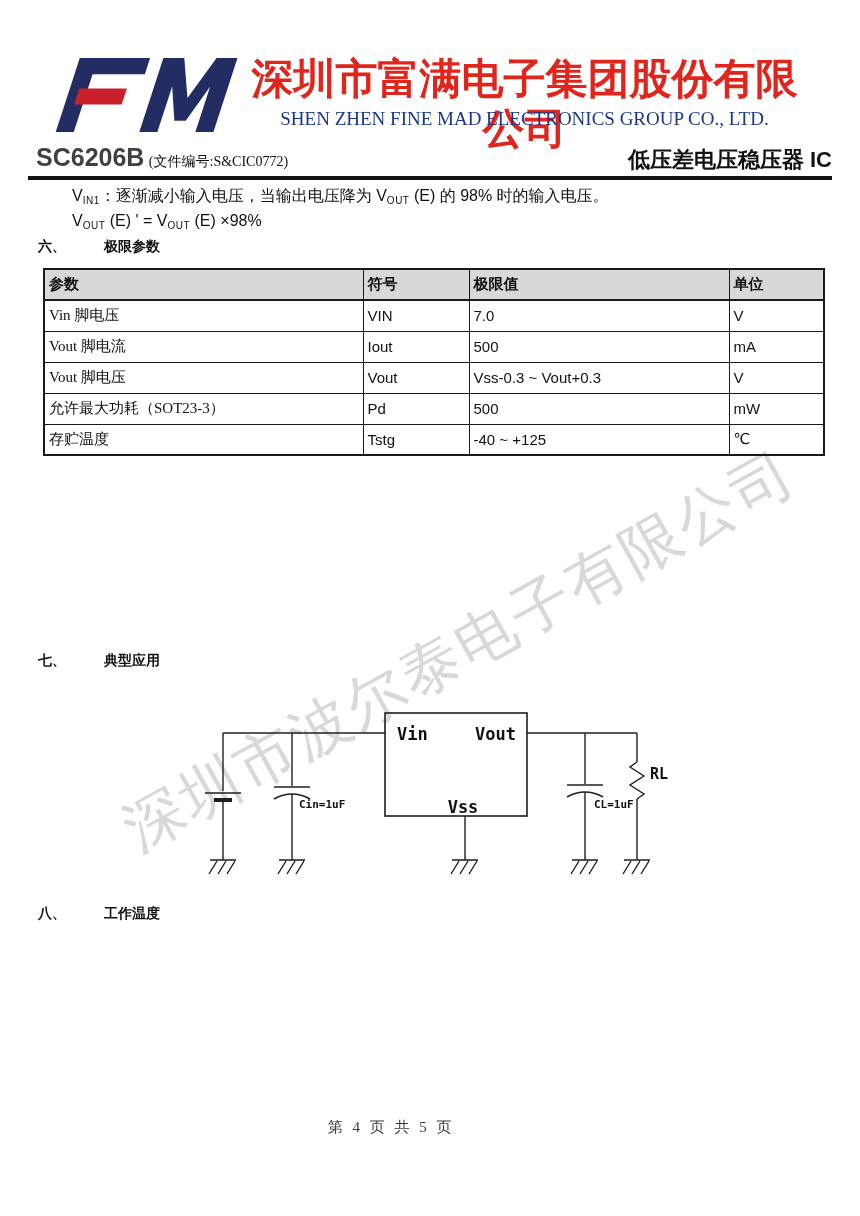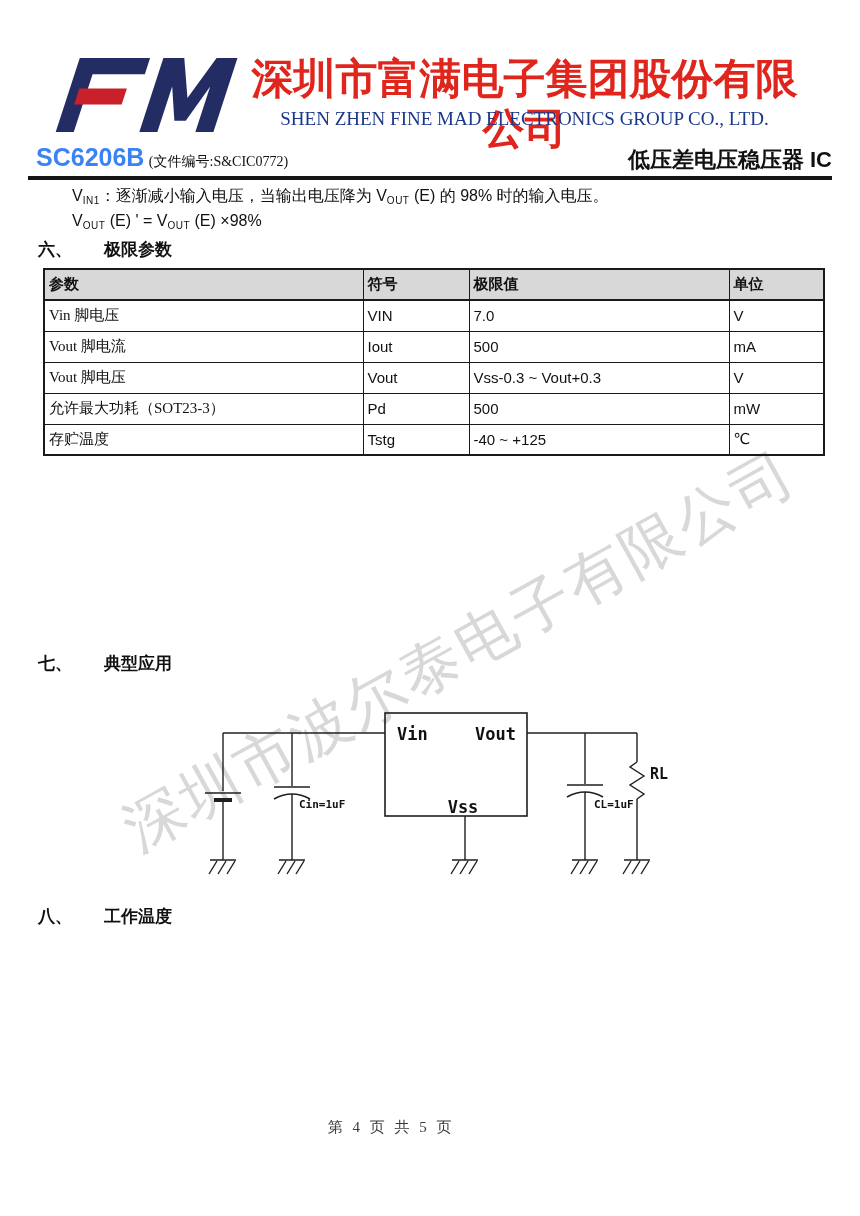--- a/index.html
+++ b/index.html
@@ -12,33 +12,33 @@
     position:absolute; left:232px; top:54px; width:585px; text-align:center;
     font-family:"Liberation Serif","DejaVu Serif",serif; font-weight:bold;
     font-size:42px; line-height:50px; color:#e0251c; letter-spacing:0px; z-index:2;
   }
   .company-en {
     position:absolute; left:232px; top:108px; width:585px; text-align:center;
     font-family:"Liberation Serif","DejaVu Serif",serif; font-weight:normal;
     font-size:19px; color:#1a3789; z-index:2;
   }
   .part-line { position:absolute; left:36px; top:143px; width:796px; height:32px; z-index:2; }
-  .part-number { font-weight:bold; font-size:25px; color:#3b82f6; }
+  .part-number { font-weight:bold; font-size:25px; color:#404040; }
   .doc-number { font-size:14px; color:#111; font-family:"Liberation Serif","DejaVu Serif",serif; }
   .doc-title { position:absolute; right:0px; top:2px; font-weight:bold; font-size:22px; color:#111;margin-left:24px; }
   .header-rule { position:absolute; left:28px; top:176px; width:804px; height:4px; background:#151515; z-index:2; }
 
   
   .note { position:absolute; left:72px; font-size:16px; color:#111; z-index:2; }
   .note .sub { font-size:10px; vertical-align:-3px; letter-spacing:0.5px; }
   .note1 { top:186px; }
   .note2 { top:212px; }
 
   
-  .section-heading { position:absolute; left:38px; font-size:17px; font-weight:bold; color:#111; z-index:2; }
+  .section-heading { position:absolute; left:38px; font-size:14px; font-weight:bold; color:#111; z-index:2; }
   .section-heading .num { display:inline-block; width:66px; }
   .sec-limits { top:238px; }
   .sec-app { top:652px; }
   .sec-pkg { top:905px; }
 
   
   .limits-table {
     position:absolute; left:43px; top:268px; width:780px; z-index:2;
     border-collapse:collapse; table-layout:fixed; font-size:15px; color:#111;
   }

